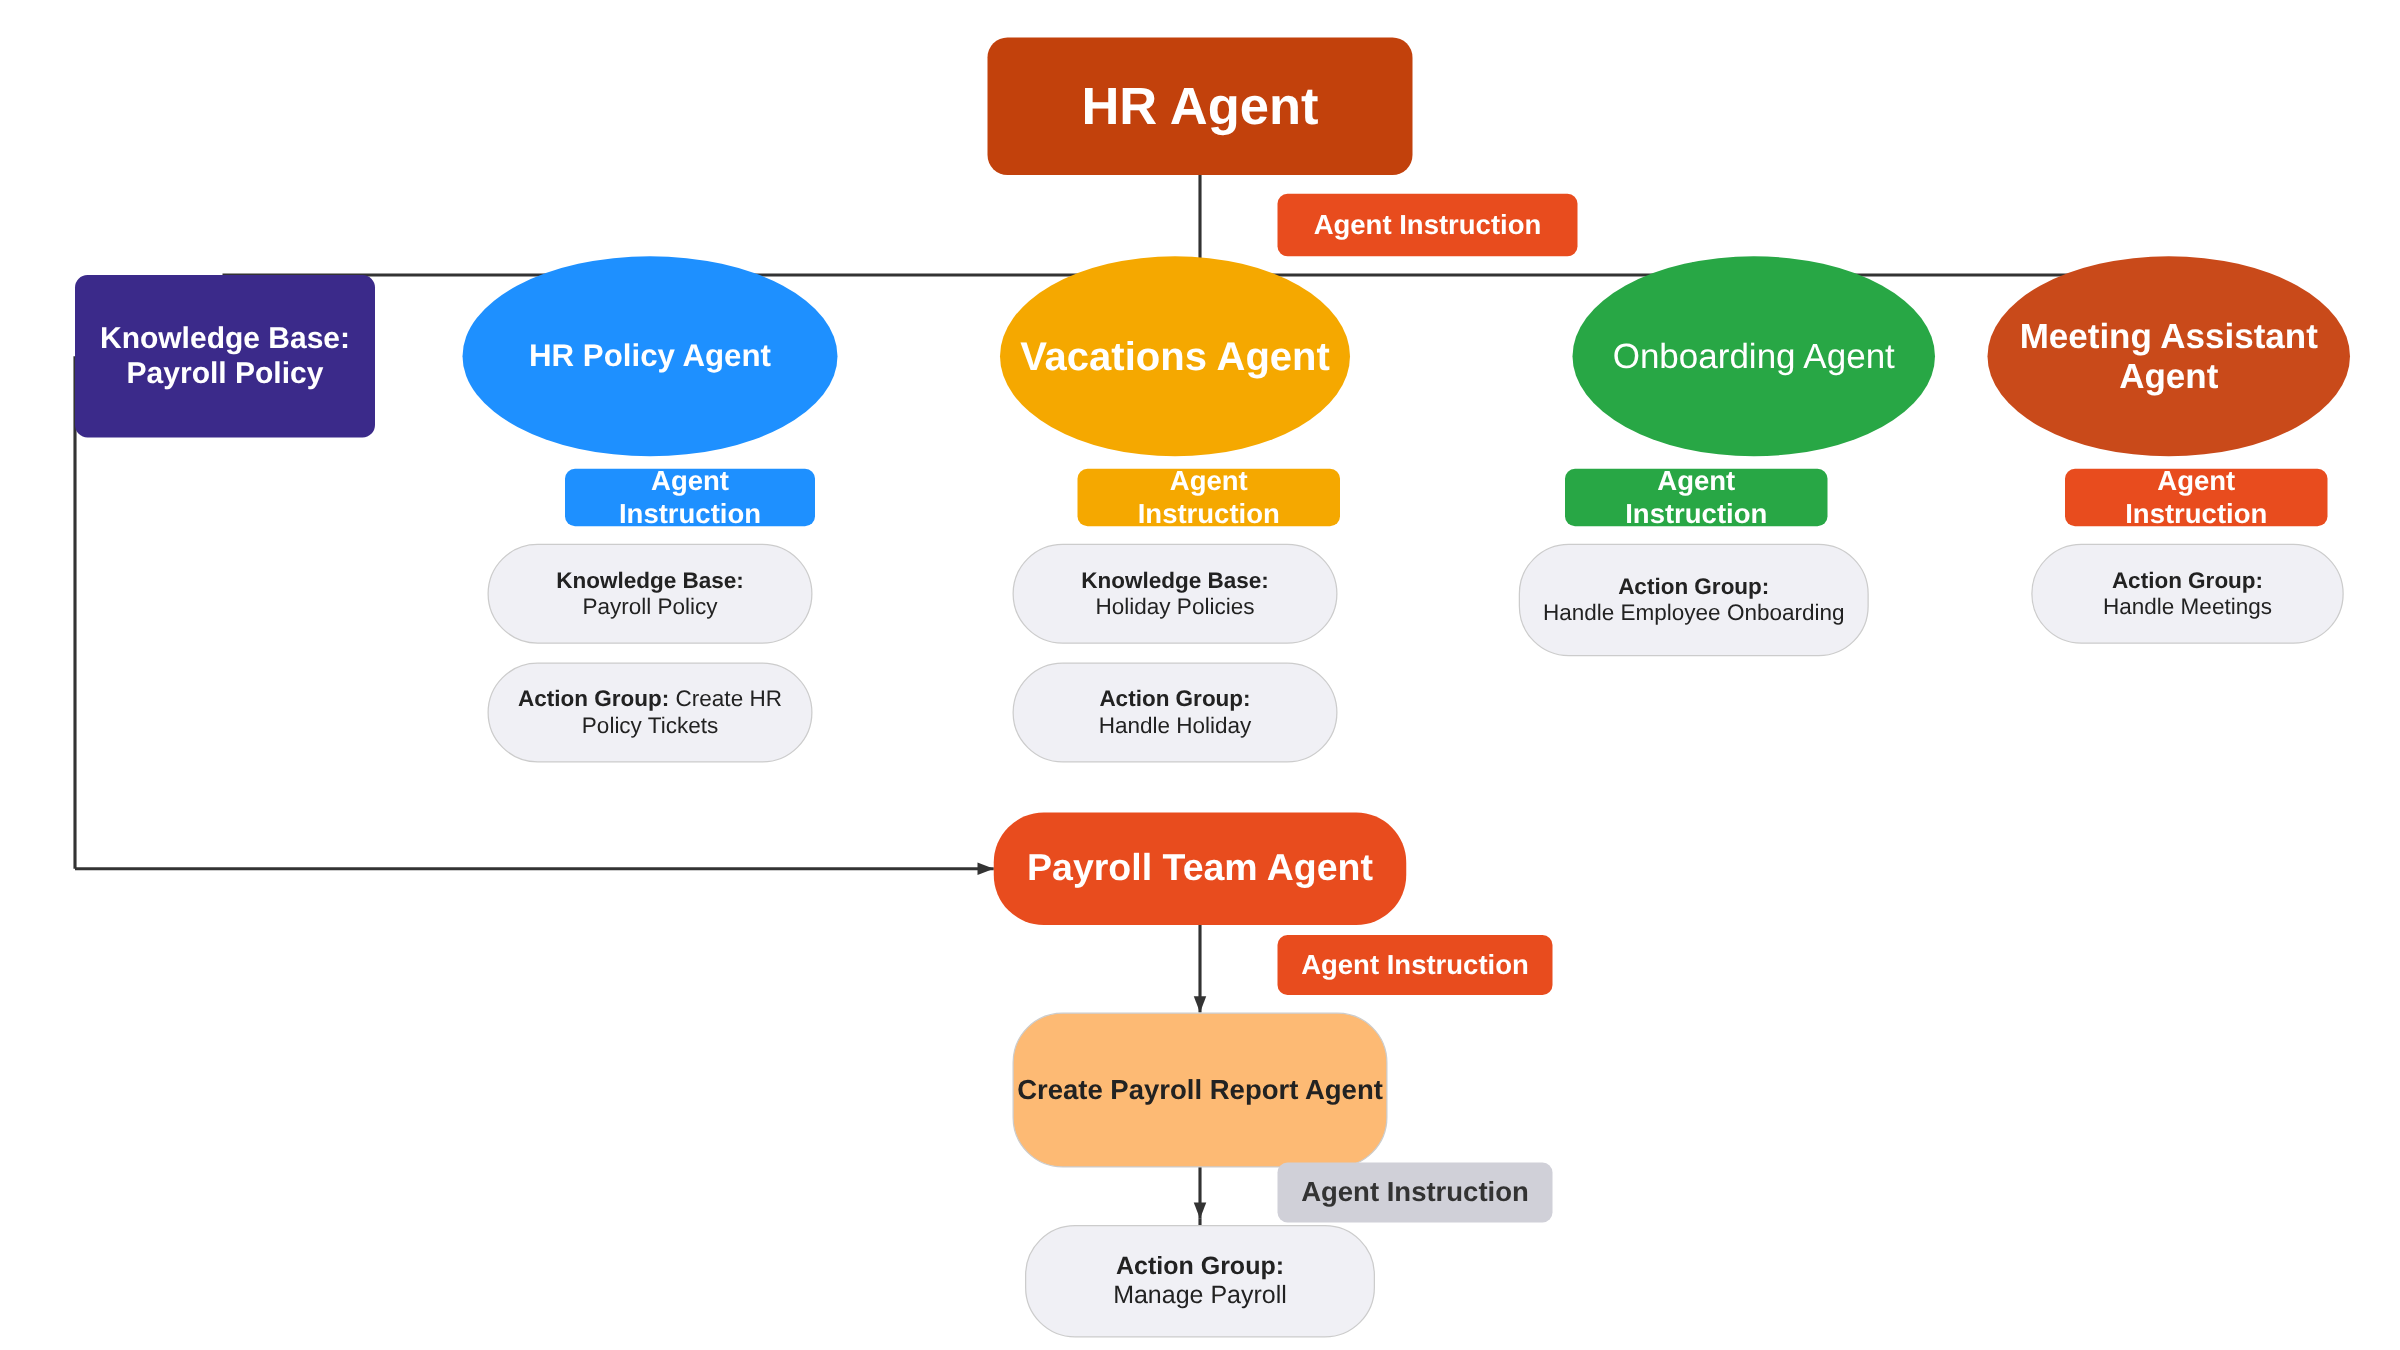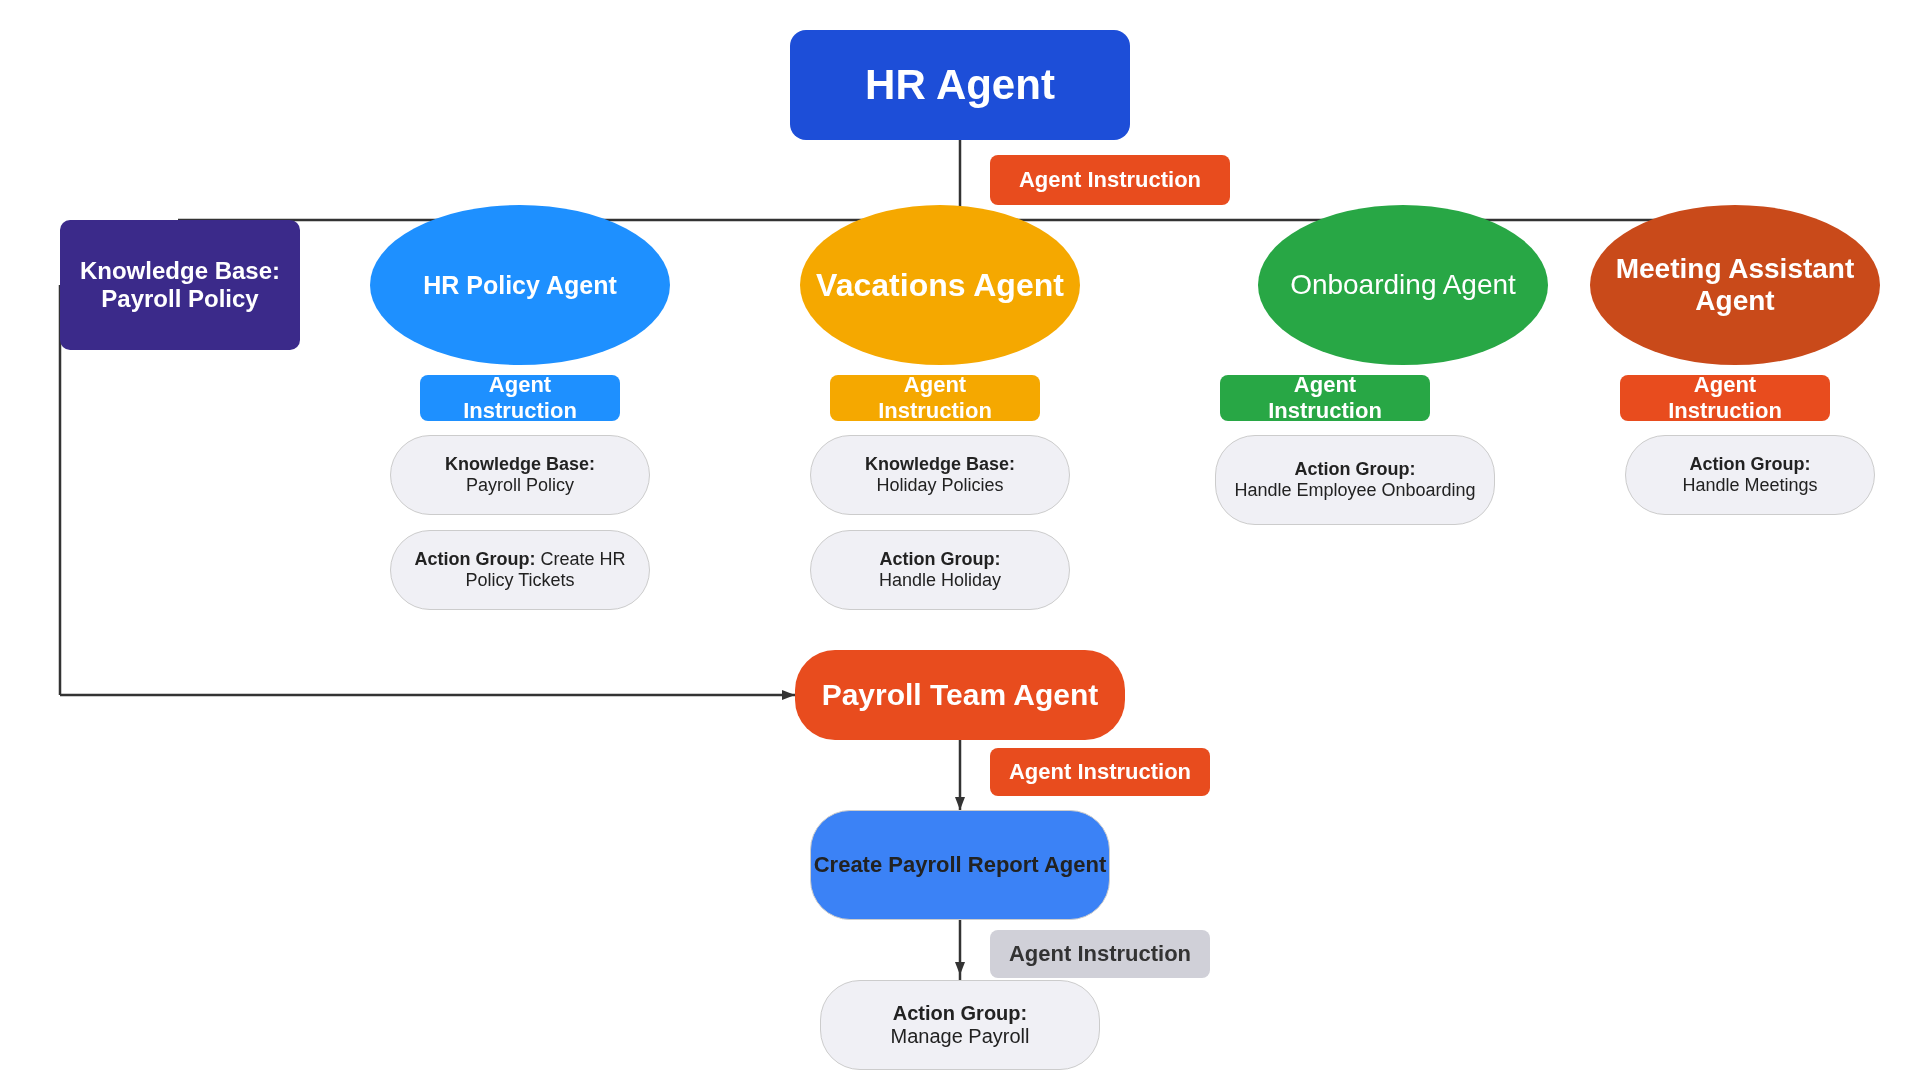--- a/index.html
+++ b/index.html
@@ -31,21 +31,21 @@
       position: absolute;
       z-index: 1;
       display: flex;
       align-items: center;
       justify-content: center;
       text-align: center;
     }
 
     
     .hr-agent {
-      background: #1d4ed8;
+      background: #c2410c;
       border-radius: 16px;
       color: white;
       font-size: 42px;
       font-weight: 900;
       width: 340px;
       height: 110px;
       left: 790px;
       top: 30px;
     }
 
@@ -53,20 +53,21 @@
     .badge {
       border-radius: 8px;
       color: white;
       font-size: 22px;
       font-weight: 700;
       padding: 8px 18px;
       display: flex;
       align-items: center;
       justify-content: center;
       text-align: center;
+      margin-left: 32px;
     }
 
     .badge-orange { background: #e84c1e; }
     .badge-blue { background: #1e90ff; }
     .badge-amber { background: #f5a800; }
     .badge-green { background: #28a745; }
     .badge-red { background: #e84c1e; }
     .badge-gray { background: #d0d0d8; color: #333; }
 
     
@@ -160,28 +161,28 @@
       font-size: 30px;
       font-weight: 900;
       width: 330px;
       height: 90px;
       left: 795px;
       top: 650px;
     }
 
     
     .create-payroll-report {
-      background: #3b82f6;
+      background: #fdba74;
       border-radius: 40px;
       border: 1.5px solid #ccc;
       color: #222;
       font-size: 22px;
       font-weight: 900;
       width: 300px;
-      height: 110px;
+      height: 124px;
       left: 810px;
       top: 810px;
     }
 
     
     .manage-payroll-card {
       background: #f0f0f5;
       border-radius: 40px;
       border: 1.5px solid #ccc;
       color: #222;

